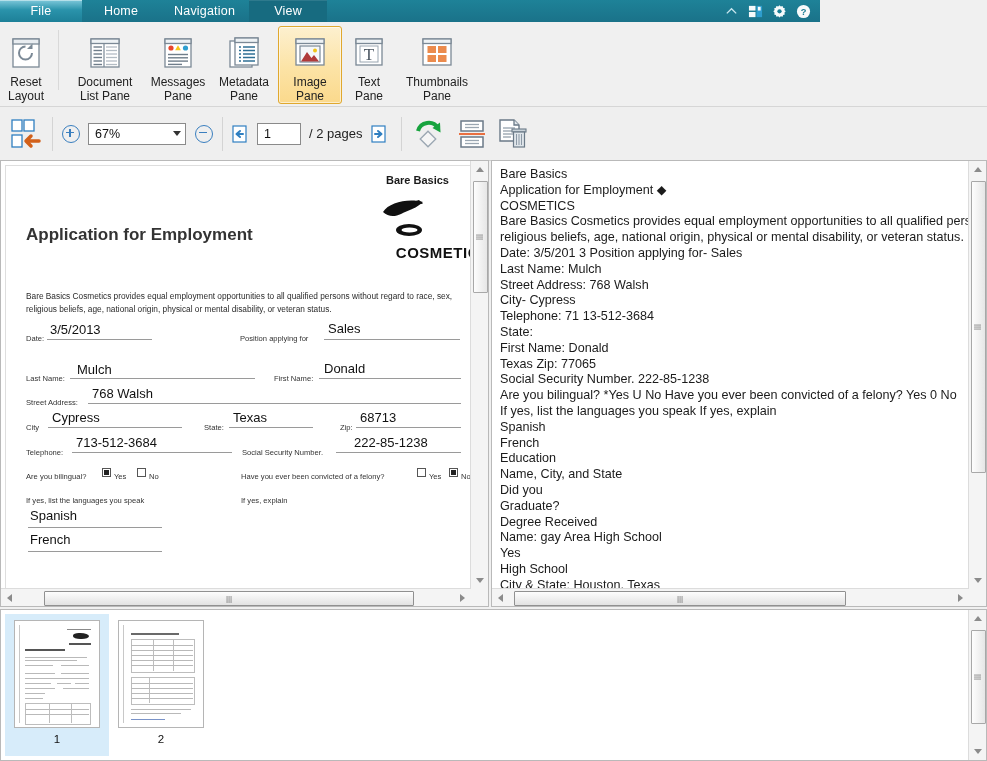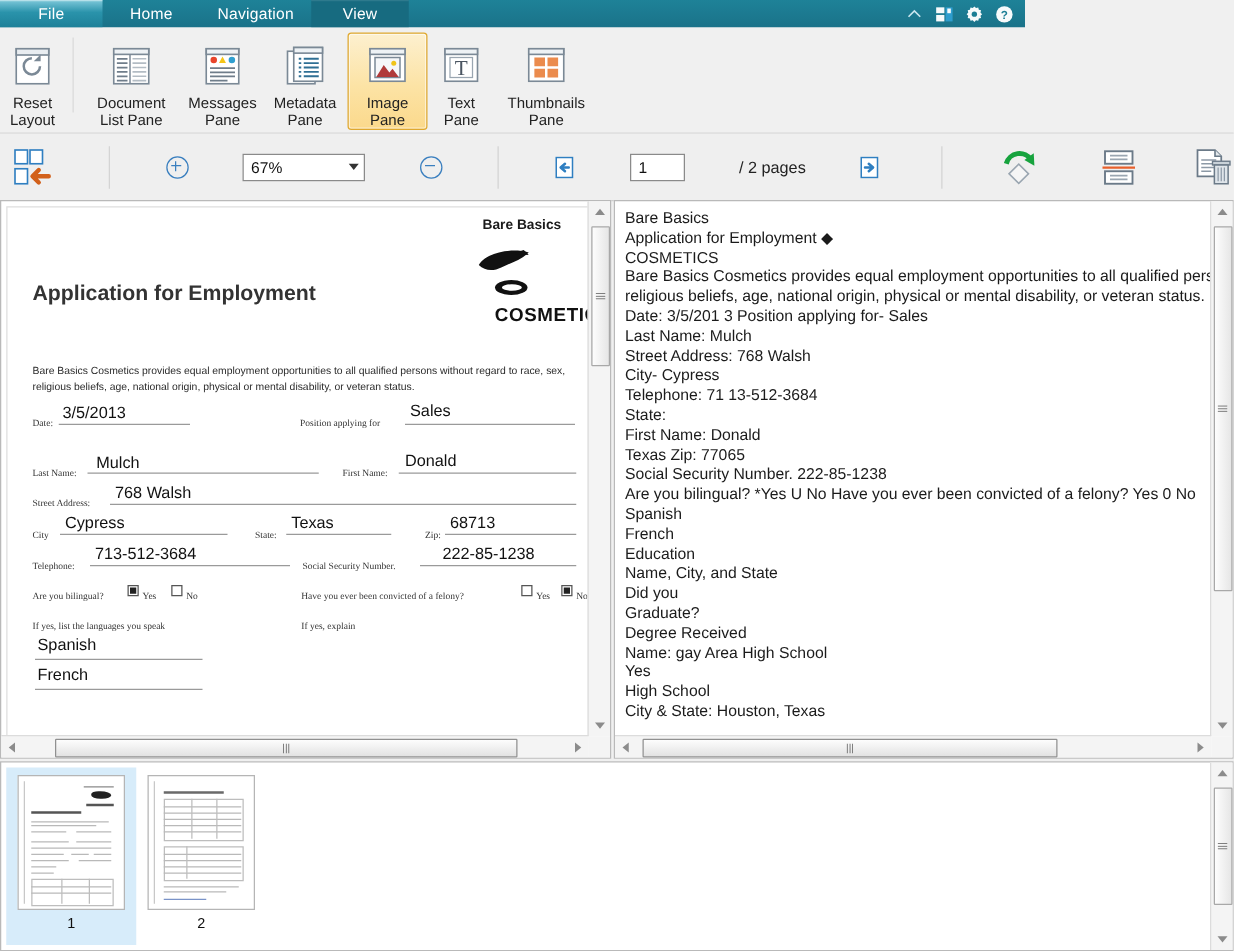--- a/index.html
+++ b/index.html
@@ -59,21 +59,21 @@
   .rib-ico{height:42px;display:flex;align-items:center;justify-content:center;}
   .rib-lbl{
     font-size:12px;line-height:13.5px;text-align:center;color:#222;
     margin-top:2px;white-space:pre-line;
   }
 
   
   .toolbar{
     position:absolute;left:0;top:107px;width:987px;height:53px;
     background:#efefef;border-bottom:1px solid #cfcfcf;
-    display:flex;align-items:center;justify-content:space-between;
+    display:flex;align-items:center;
   }
   .tb-sep{width:1px;height:34px;background:#d4d4d4;margin:0 9px;}
   .tb-ico{display:flex;align-items:center;justify-content:center;}
   .zoom-sel{
     width:98px;height:22px;border:1px solid #8a8a8a;background:#fff;
     display:flex;align-items:center;justify-content:space-between;
     padding:0 4px 0 6px;box-sizing:border-box;font-size:12.5px;color:#111;
   }
   .caret{width:0;height:0;border-left:4px solid transparent;border-right:4px solid transparent;border-top:5px solid #333;}
   .circ-btn{width:16px;height:16px;border-radius:50%;border:1.6px solid #3a7fbf;position:relative;display:inline-block;}
@@ -101,21 +101,21 @@
   
   .doc{
     position:absolute;left:4px;top:4px;width:465px;height:500px;background:#fff;
     border:1px solid #dedede;font-family:"Liberation Sans", sans-serif;color:#111;
   }
   .doc-brand{position:absolute;right:22px;top:8px;font-size:11px;font-weight:bold;color:#1a1a1a;}
   .doc-logo{position:absolute;right:36px;top:28px;width:56px;height:48px;}
   .doc-cos{position:absolute;right:-8px;top:78px;font-size:15px;font-weight:bold;letter-spacing:.5px;color:#111;}
   .doc-title{position:absolute;left:20px;top:59px;font-size:17px;font-weight:bold;color:#333;}
   .doc-para{position:absolute;left:20px;top:124px;width:430px;font-size:8.3px;line-height:13px;color:#2b2b2b;}
-  .fld{position:absolute;font-size:7.6px;color:#333;font-family:Liberation Serif, serif;}
+  .fld{position:absolute;font-size:7.6px;color:#333;}
   .fval{position:absolute;font-size:13px;color:#111;font-family:"Liberation Sans", sans-serif;}
   .uline{position:absolute;border-bottom:1px solid #9a9a9a;height:0;}
   .chk{position:absolute;width:9px;height:9px;border:1px solid #555;box-sizing:border-box;background:#fff;}
   .chk.on{background:#fff;}
   .chk.on::after{content:"";position:absolute;left:1px;top:1px;right:1px;bottom:1px;background:#222;}
 
   
   .txtlines{padding:6px 0 0 8px;font-size:12.6px;line-height:15.8px;color:#1b1b1b;}
   .txtline{white-space:nowrap;}
 
@@ -524,20 +524,21 @@
           <div class="txtline">Date: 3/5/201 3 Position applying for- Sales</div>
           <div class="txtline">Last Name: Mulch</div>
           <div class="txtline">Street Address: 768 Walsh</div>
           <div class="txtline">City- Cypress</div>
           <div class="txtline">Telephone: 71 13-512-3684</div>
           <div class="txtline">State:</div>
           <div class="txtline">First Name: Donald</div>
           <div class="txtline">Texas Zip: 77065</div>
           <div class="txtline">Social Security Number. 222-85-1238</div>
           <div class="txtline">Are you bilingual? *Yes U No Have you ever been convicted of a felony? Yes 0 No</div>
+          <div class="txtline">If yes, list the languages you speak If yes, explain</div>
           <div class="txtline">Spanish</div>
           <div class="txtline">French</div>
           <div class="txtline">Education</div>
           <div class="txtline">Name, City, and State</div>
           <div class="txtline">Did you</div>
           <div class="txtline">Graduate?</div>
           <div class="txtline">Degree Received</div>
           <div class="txtline">Name: gay Area High School</div>
           <div class="txtline">Yes</div>
           <div class="txtline">High School</div>

